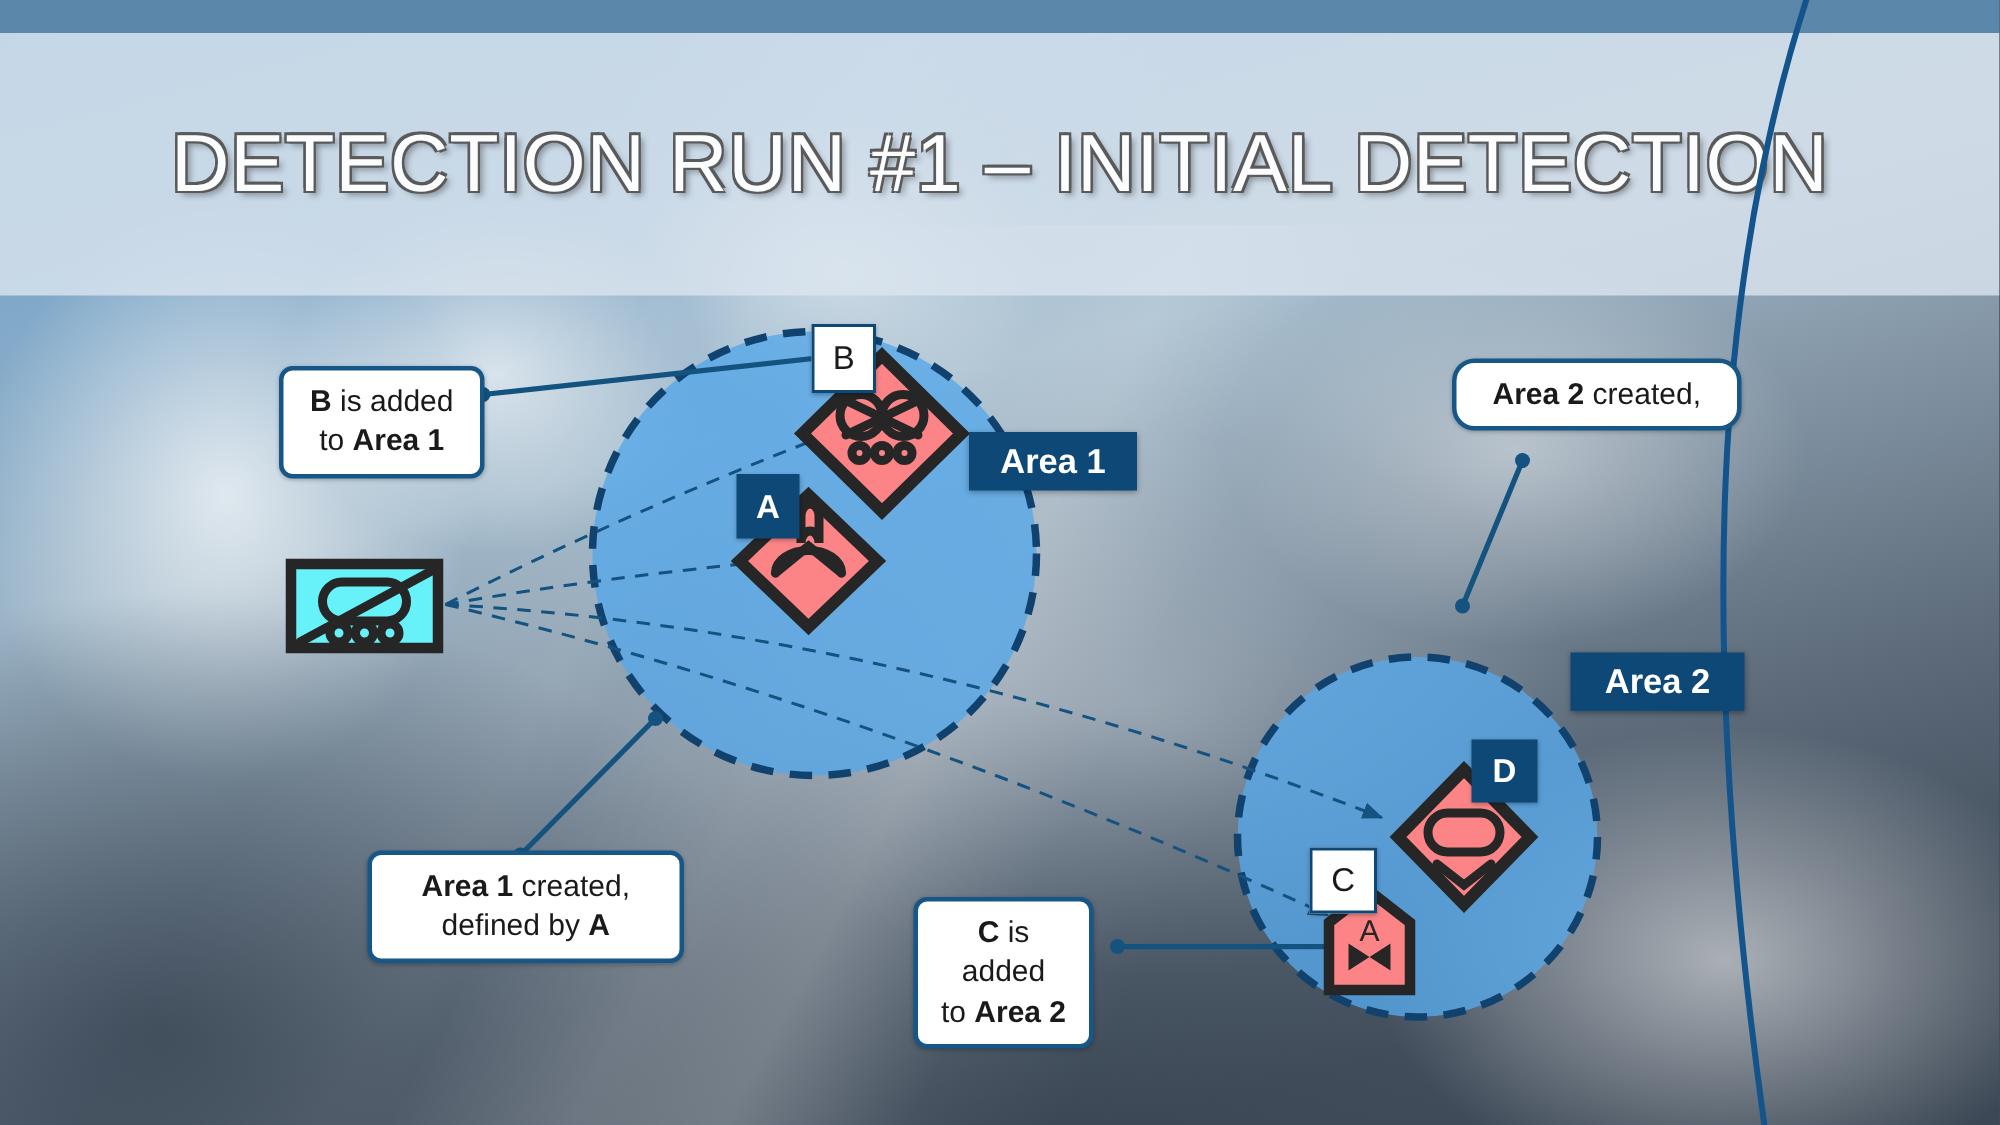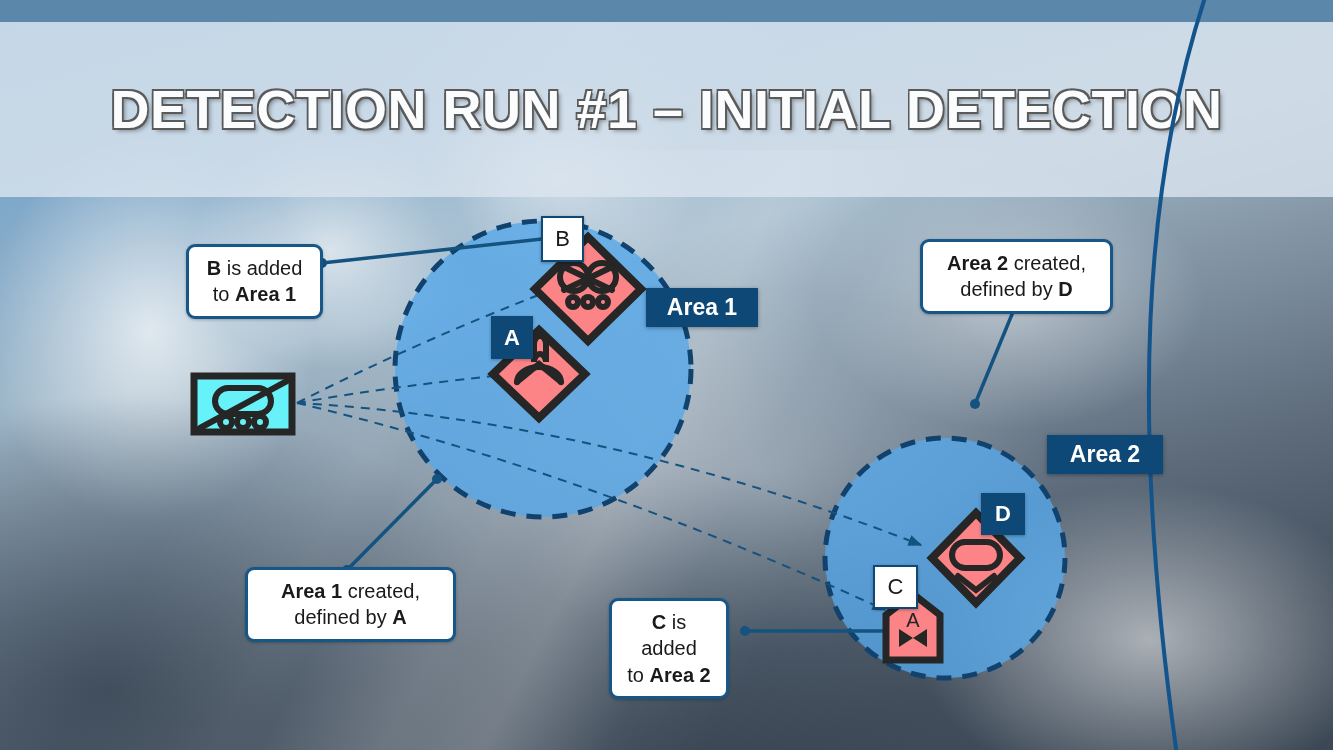--- a/index.html
+++ b/index.html
@@ -43,21 +43,21 @@
   }
 
   
   .band-top{position:absolute;left:0;top:0;width:1333px;height:22px;background:#5b87aa;}
   .band-title{
     position:absolute;left:0;top:22px;width:1333px;height:175px;
     background:rgba(219,229,239,.80);
   }
   .title{
     position:absolute;left:0;top:78px;width:1333px;text-align:center;
-    font-size:54px;font-weight:bold;letter-spacing:.5px;
+    font-size:54px;font-weight:normal;letter-spacing:.5px;
     color:#fbfcfd;
     text-shadow:
       -1.6px -1.6px 0 #5a5a5a, 1.6px -1.6px 0 #5a5a5a,
       -1.6px  1.6px 0 #5a5a5a, 1.6px  1.6px 0 #5a5a5a,
        3px 3px 4px rgba(40,40,40,.45);
     white-space:nowrap;
   }
 
   
   svg.overlay{position:absolute;left:0;top:0;width:1333px;height:750px;}
@@ -192,27 +192,24 @@
 
   <div class="callout" style="left:186px;top:221px;width:137px;margin-top:23px;">
     <div>
       <b>B</b><span> is added</span>
     </div>
     <div>
       <span>to </span><b>Area 1</b>
     </div>
   </div>
 
-  <div class="callout" style="left:920px;top:239px;width:193px;">
+  <div class="callout" style="left:968px;top:239px;width:193px;border-radius:15px;">
     <div>
       <b>Area 2</b><span> created,</span>
     </div>
-    <div>
-      <span>defined by </span><b>D</b>
-    </div>
   </div>
 
   <div class="callout" style="left:245px;top:567px;width:211px;">
     <div>
       <b>Area 1</b><span> created,</span>
     </div>
     <div>
       <span>defined by </span><b>A</b>
     </div>
   </div>

